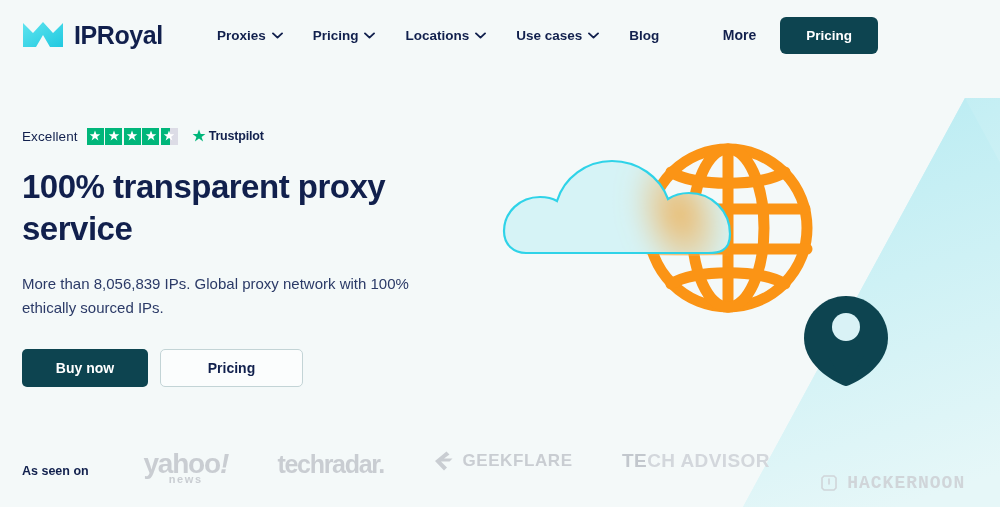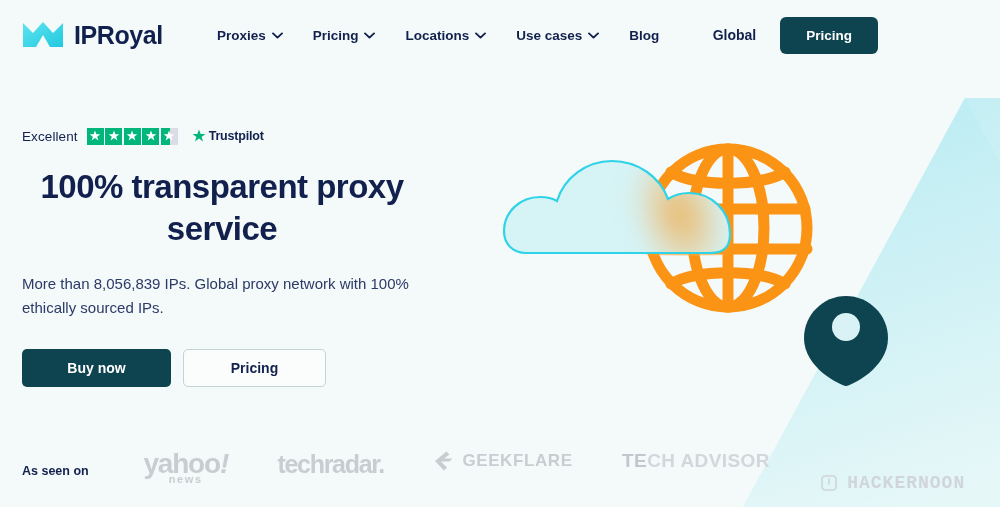--- a/index.html
+++ b/index.html
@@ -34,25 +34,25 @@
   .tp{display:flex;align-items:center;gap:9px;height:20px;}
   .tp-word{font-size:13.5px;color:#11204d;letter-spacing:0.1px;}
   .tp-stars{display:flex;gap:1.5px;}
   .star{width:17px;height:17px;background:#00b67a;display:flex;align-items:center;justify-content:center;position:relative;}
   .star.half{background:linear-gradient(to right,#00b67a 50%,#dcdce6 50%);}
   .star svg{width:12px;height:12px;display:block;}
   .tp-logo{display:flex;align-items:flex-end;gap:3px;margin-left:5px;}
   .tp-logo svg{width:14px;height:14px;display:block;}
   .tp-logo span{font-size:12.5px;font-weight:bold;color:#11204d;letter-spacing:-0.2px;}
 
-  .headline{margin-top:20px;font-size:33px;line-height:1.28;font-weight:bold;color:#11204d;letter-spacing:-0.5px;max-width:400px;text-align:center;}
+  .headline{margin-top:20px;font-size:33px;line-height:1.28;font-weight:bold;color:#11204d;letter-spacing:-0.5px;max-width:400px;}
   .subhead{margin-top:22px;font-size:15px;line-height:1.55;color:#2b3a67;max-width:432px;}
 
   .cta-row{margin-top:30px;display:flex;gap:12px;}
-  .btn-primary{background:#0d4450;color:#fff;font-size:14px;font-weight:bold;border:none;border-radius:5px;width:149px;height:38px;cursor:pointer;font-family:inherit;}
+  .btn-primary{background:#0d4450;color:#fff;font-size:14px;font-weight:bold;border:none;border-radius:5px;width:126px;height:38px;cursor:pointer;font-family:inherit;}
   .btn-secondary{background:#fbfdfd;color:#11204d;font-size:14px;font-weight:bold;border:1px solid #c3d4d6;border-radius:5px;width:143px;height:38px;cursor:pointer;font-family:inherit;}
 
   
   .seen{position:absolute;left:22px;bottom:0;width:978px;height:72px;display:flex;align-items:center;z-index:10;}
   .seen-label{font-size:12.5px;font-weight:bold;color:#11204d;white-space:nowrap;}
   .seen-logos{display:flex;align-items:flex-start;flex:1;justify-content:space-around;padding-left:30px;padding-right:10px;}
   .logo{opacity:1;display:flex;align-items:center;justify-content:center;color:#c9cdd2;}
 
   .yahoo{flex-direction:column;align-items:center;line-height:1;}
   .yahoo-main{font-size:28px;font-weight:bold;letter-spacing:-1.2px;color:#c9cdd2;}
@@ -184,21 +184,21 @@
               <path d="M1 1.4 L5.5 5.6 L10 1.4" fill="none" stroke="#11204d" stroke-width="1.9" stroke-linecap="round" stroke-linejoin="round"></path>
             </svg>
         </span>
       </a>
       <a class="nav-link" href="#">
         <span>Blog</span>
       </a>
     </div>
 
     <div class="nav-right">
-      <a class="login-link" href="#">Global</a>
+      <a class="login-link" href="#">More</a>
       <button class="register-btn">Pricing</button>
     </div>
   </nav>
 
   <section class="hero">
 
     <div class="tp">
       <span class="tp-word">Excellent</span>
       <span class="tp-stars">
         <span class="star">

